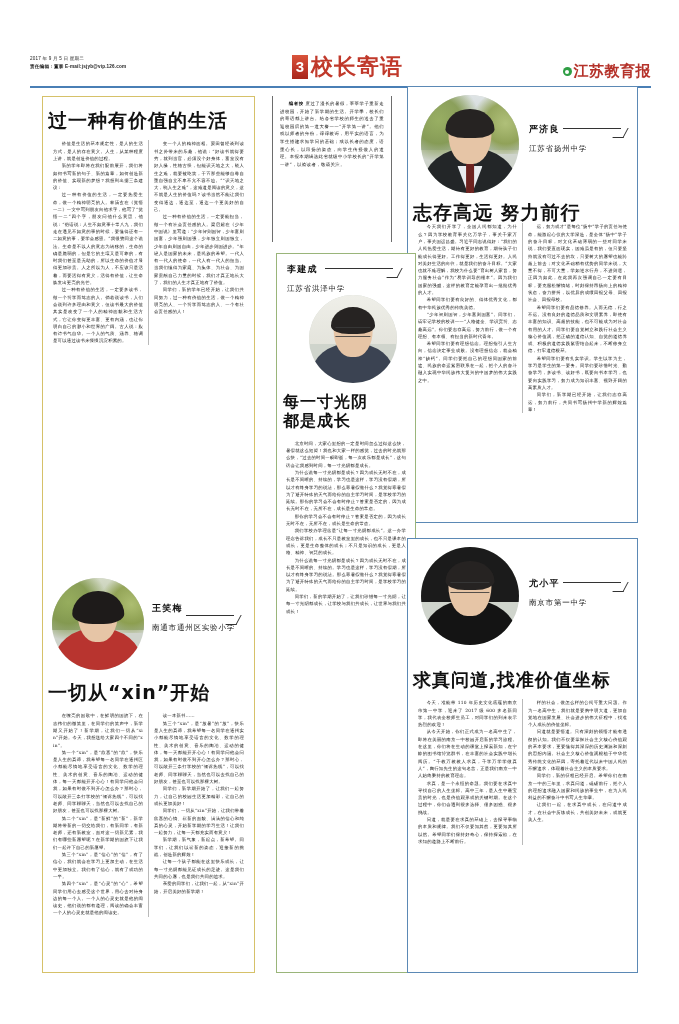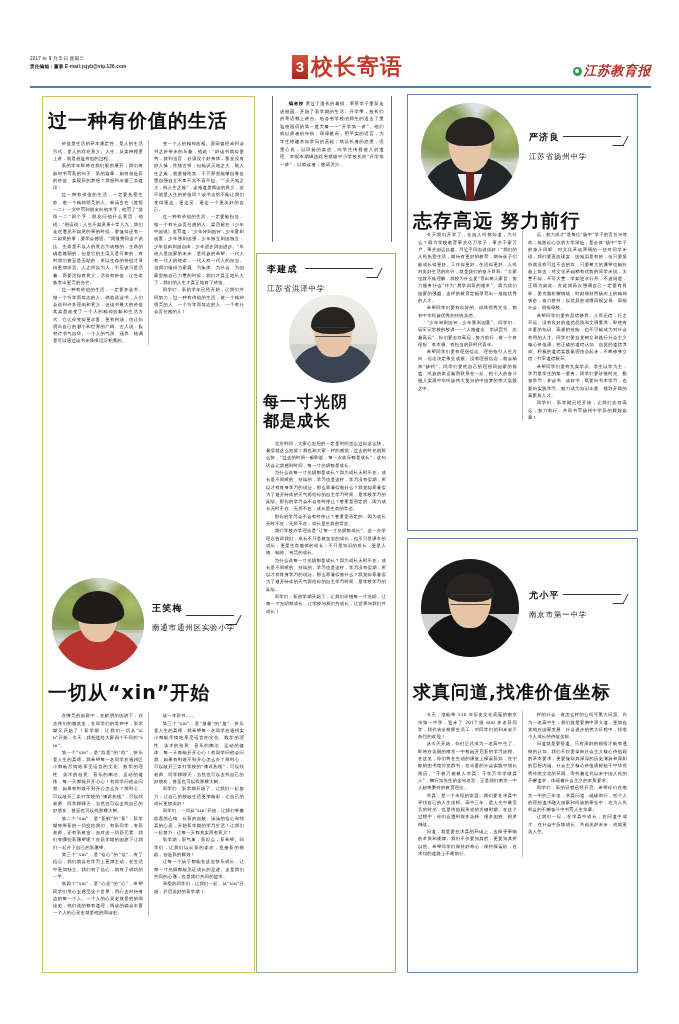--- a/index.html
+++ b/index.html
@@ -81,44 +81,43 @@
   .brand-mark::after {
     content: "";
     position: absolute;
     left: 2.5px; top: 2.5px;
     width: 4px; height: 4px;
     border-radius: 50%;
     background: #ffffff;
   }
   .brand-name {
     font-family: "DejaVu Serif", serif;
-    font-size: 13px;
+    font-size: 15px;
     font-weight: bold;
     color: #b5322a;
     letter-spacing: 0.5px;
-    font-style: italic;
   }
   .header-rule {
     position: absolute;
     left: 30px;
     top: 86px;
     width: 621px;
     height: 1.6px;
     background: #4a7fb5;
   }
 
   
   .article-box {
     position: absolute;
     box-sizing: border-box;
     background: #ffffff;
   }
   .box-gold   { border: 1.4px solid #d6c169; }
   .box-blue   { border: 1.4px solid #5b89b5; }
-  .box-green  { border: 1.4px solid #9ab57a; }
+  .box-green  { border: 1.4px solid #9ab57a; margin-left: 20px; }
 
   
   .art-head {
     position: relative;
     height: 104px;
   }
 
   .portrait {
     position: absolute;
     border-radius: 50%;
@@ -325,21 +324,21 @@
     <div class="col">
       <div class="body-text">
           <p>变一个人的精神面相。蒙田曾经谈到读书之外带来的乐趣，他说：“好读书就得要穷，就到当官，必须没个好身体，富室没有好人缘，性格古怪，但能识天地之大，晓人生之难，就要被吃笑，于置那些能够自尊自重自强自立不卑不亢不容不迫。”“识天地之大，晓人生之难”，这难道是阅读的意义，这不就是人生的价值吗？读书当然不能让我们变得通达，通达至，通达一个更美好的自己。</p>
           <p>过一种有价值的生活，一定要能担当，做一个有社会责任感的人。梁启超在《少年中国说》里写道：“少年智则国智，少年富则国富，少年强则国强，少年独立则国独立，少年自由则国自由，少年进步则国进步。”年轻人是国家的未来，是民族的希望。一代人有一代人的使命，一代人有一代人的担当。当我们懂得为家庭、为集体、为社会、为国家贡献自己力量的时候，我们才真正地长大了，我们的人生才真正地有了价值。</p>
           <p>同学们，新的学年已经开始，让我们共同努力，过一种有价值的生活，做一个精神明亮的人、一个博学而笃志的人、一个有社会责任感的人！</p>
         </div>
     </div>
   </div>
 </div>
 
-<div class="article-box box-blue" style="left:407px; top:94px; width:231px; height:437px; padding:6px 5px 5px;">
+<div class="article-box box-blue" style="left:407px; top:86px; width:231px; height:437px; padding:6px 5px 5px;">
   <div class="art-head" style="height:104px;">
     <div class="portrait" style="left:8px; top:2px; width:98px; height:98px;">
       <div class="ph-sky"></div>
         <div class="ph-foliage"></div>
         <div class="ph-foliage2"></div>
       <div class="ph-body"></div>
         <div class="ph-shirt"></div>
         <div class="ph-tie"></div>
       <div class="ph-face"></div>
         <div class="ph-hair"></div>
@@ -445,21 +444,21 @@
           <p>同学们，新学期开始了，让我们一起努力，让自己的校园生活更加精彩，让自己的成长更加美好！</p>
           <p>同学们，一切从“xin”开始，让我们带着欣喜的心情、崭新的面貌、满满的信心和纯真的心灵，开始新学期的学习生活！让我们一起努力，让每一天都充实而有意义！</p>
           <p>新学期，新气象，新起点，新希望。同学们，让我们以崭新的姿态，迎接新的挑战，创造新的辉煌！</p>
           <p>让每一个孩子都能在这里快乐成长，让每一寸光阴都能见证成长的足迹。这是我们共同的心愿，也是我们共同的追求。</p>
           <p>亲爱的同学们，让我们一起，从“xin”开始，开启美好的新学期！</p>
         </div>
     </div>
   </div>
 </div>
 
-<div class="article-box box-blue" style="left:407px; top:538px; width:231px; height:435px; padding:18px 5px 5px;">
+<div class="article-box box-blue" style="left:407px; top:538px; width:231px; height:435px; padding:6px 5px 5px;">
   <div class="art-head" style="height:104px;">
     <div class="portrait dark" style="left:8px; top:2px; width:98px; height:98px;">
       <div class="ph-sky"></div>
       <div class="ph-body"></div>
       <div class="ph-face"></div>
         <div class="ph-hair"></div>
         <div class="ph-glasses"></div>
     </div>
     <div class="nameplate" style="left:116px; top:32px;">
       <div class="author-name">尤小平</div>

